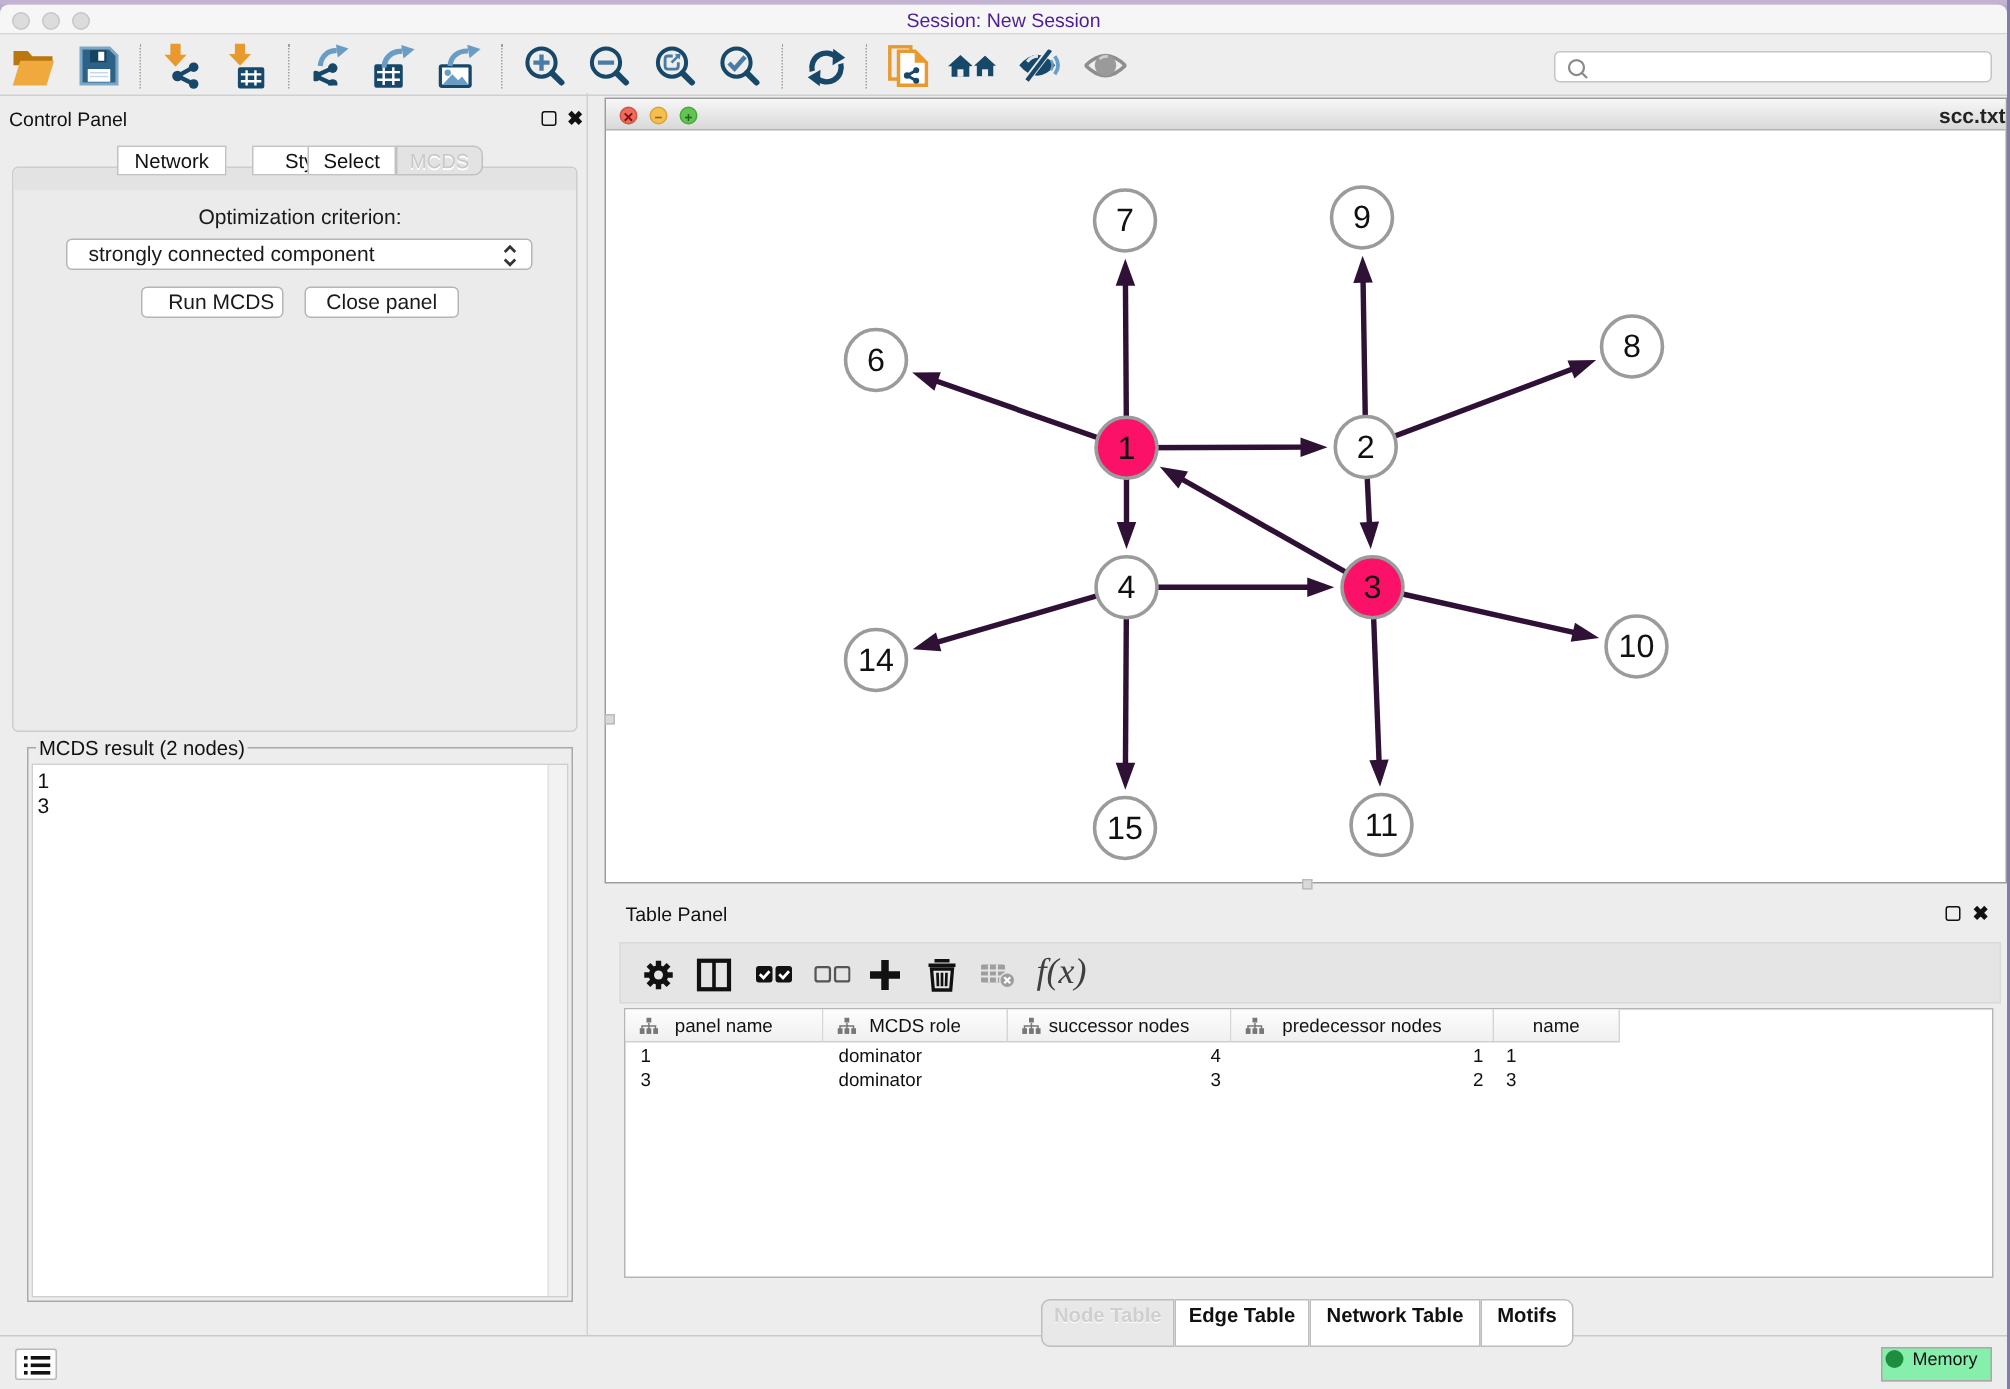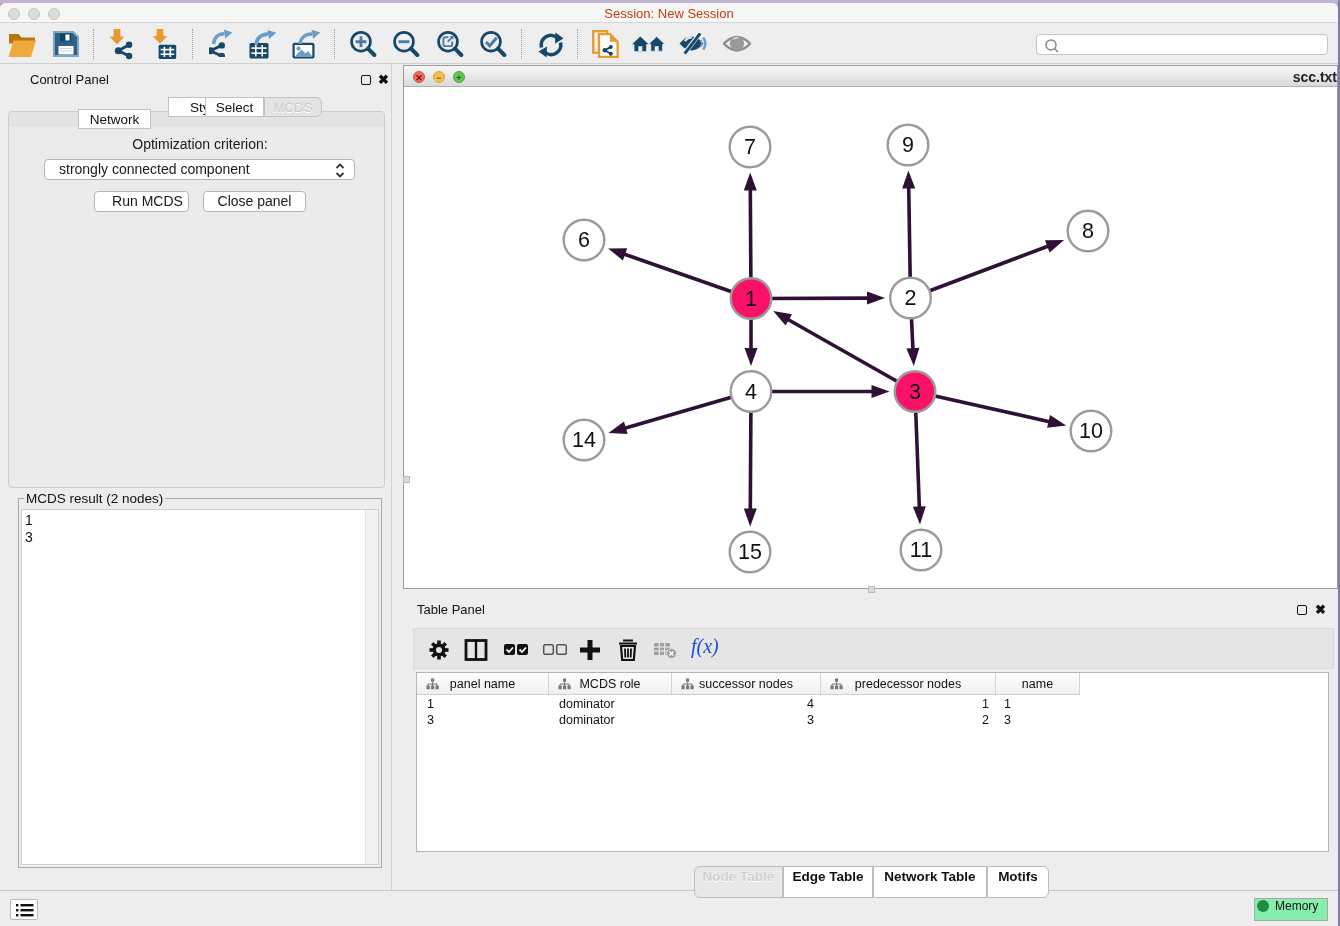--- a/index.html
+++ b/index.html
@@ -1,26 +1,26 @@
 <!DOCTYPE html>
 <html><head><meta charset="utf-8">
 <style>
 * { margin:0; padding:0; box-sizing:border-box; }
 html,body { width:1340px; height:926px; overflow:hidden; }
 body { font-family:"Liberation Sans", sans-serif; background:#b9a9cd; position:relative; will-change:transform; }
 #appwin { position:absolute; left:0; top:3px; width:1338px; height:923px; background:#ededed; border-radius:6px 6px 0 0; }
 #titlebar { position:absolute; left:0; top:0; width:100%; height:20px; background:#f6f6f6; border-radius:6px 6px 0 0; border-bottom:1px solid #d6d6d6;}
 .tl { position:absolute; top:5px; width:12px; height:12px; border-radius:50%; background:#dcdcdc; border:1px solid #c6c6c6; }
-#titletext { position:absolute; top:3px; width:100%; text-align:center; color:#c2410c; font-size:13px; }
+#titletext { position:absolute; top:3px; width:100%; text-align:center; color:#4c1d95; font-size:13px; }
 #toolbar { position:absolute; left:0; top:21px; width:100%; height:40px; background:#eeeeee; border-bottom:1px solid #cfcfcf; }
 .tbi { position:absolute; }
 .tbsep { position:absolute; top:5px; height:30px; width:0; border-left:1.6px dotted #9f9f9f; }
 #searchbox { position:absolute; left:1036px; top:10px; width:292px; height:21px; background:#fff; border:1px solid #c4c4c4; border-radius:4px; }
 #cpheader { position:absolute; left:0; top:59px; width:392px; height:28px; }
-#cpheader .t { position:absolute; left:30px; top:10px; font-size:13px; color:#111; }
+#cpheader .t { position:absolute; left:6px; top:10px; font-size:13px; color:#111; }
 .wicons { position:absolute; top:8px; }
 .sqico { display:inline-block; width:10px; height:10px; border:1.6px solid #111; border-radius:2px; vertical-align:middle;}
 .xico { font-size:13px; font-weight:bold; color:#111; vertical-align:middle; }
 .cptab { position:absolute; top:94px; height:20px; background:#fff; border:1px solid #c2c2c2; font-size:13.5px; text-align:center; line-height:19px; color:#111; z-index:5;}
 #cppanel { position:absolute; left:8px; top:108px; width:377px; height:377px; background:#ebebeb; border:1px solid #cdcdcd; border-radius:4px; }
 #cppanel .band { position:absolute; left:0; top:0; width:100%; height:15px; background:#e3e3e3; border-radius:4px 4px 0 0;}
 #leftdiv { position:absolute; left:391px; top:59px; width:1px; height:828px; background:#d2d2d2; }
 #optlabel { position:absolute; left:0; top:133px; width:400px; text-align:center; font-size:14px; color:#1a1a1a; }
 #dropdown { position:absolute; left:44px; top:156px; width:311px; height:21px; background:#fff; border:1px solid #b5b5b5; border-radius:4px; font-size:14px; color:#1a1a1a; line-height:19px; padding-left:14px; }
 #dropdown svg { position:absolute; right:6px; top:2px; }
@@ -191,21 +191,21 @@
       </div>
     </div>
   <div id="cpheader">
       <span class="t">Control Panel</span>
     <span class="wicons" style="left:361px;"><span class="sqico"></span></span>
     <span class="wicons" style="left:378px;"><span class="xico">✖</span></span>
   </div>
   <div id="cppanel">
       <div class="band"></div>
     </div>
-  <div class="cptab" style="left:78px; width:73px;margin-top:12px;">Network</div>
+  <div class="cptab" style="left:78px; width:73px;">Network</div>
   <div class="cptab" style="left:168px; width:74px;">Style</div>
   <div class="cptab" style="left:205px; width:59px;">Select</div>
   <div class="cptab" style="left:264px; width:58px; background:#e3e3e3; color:#c9c9c9; text-shadow:0 1px 0 #fff; border-radius:0 6px 6px 0;">MCDS</div>
   <div id="leftdiv"></div>
   <div id="optlabel">Optimization criterion:</div>
   <div id="dropdown">strongly connected component
     <svg width="16" height="17" viewBox="0 0 16 17">
         <path d="M4.5 6 L8 2.5 L11.5 6" fill="none" stroke="#333" stroke-width="1.8"></path>
         <path d="M4.5 11 L8 14.5 L11.5 11" fill="none" stroke="#333" stroke-width="1.8"></path>
       </svg>
@@ -326,21 +326,21 @@
         <rect x="2" y="6" width="16" height="12" rx="1" fill="#9e9e9e"></rect>
         <g stroke="#e5e5e5" stroke-width="1.3">
           <line x1="2" y1="10" x2="18" y2="10"></line>
           <line x1="2" y1="14" x2="18" y2="14"></line>
           <line x1="7.3" y1="6" x2="7.3" y2="18"></line>
           <line x1="12.6" y1="6" x2="12.6" y2="18"></line>
         </g>
         <circle cx="19.5" cy="16.5" r="5" fill="#9e9e9e" stroke="#e5e5e5" stroke-width="1"></circle>
         <path d="M17.5 14.5 l4 4 M21.5 14.5 l-4 4" stroke="#fff" stroke-width="1.5"></path>
       </svg>
-<span class="fx" style="left:277px; top:6px; font-family:'Liberation Serif',serif; font-style:italic; font-size:20px; color:#1d4ed8;">f(x)</span>
+<span class="fx" style="left:277px; top:6px; font-family:'Liberation Serif',serif; font-style:italic; font-size:24px; color:#404040;">f(x)</span>
     </div>
   <div id="tptable">
       <div class="th" style="left:0px; width:132px;">panel name</div>
 <div class="thico" style="left:9px;"><svg width="13" height="12" viewBox="0 0 13 12">
           <rect x="5" y="0.5" width="3.2" height="3.2" fill="#777"></rect>
           <rect x="0.5" y="7.5" width="3.2" height="3.8" fill="#777"></rect>
           <rect x="5" y="7.5" width="3.2" height="3.8" fill="#777"></rect>
           <rect x="9.5" y="7.5" width="3.2" height="3.8" fill="#777"></rect>
           <path d="M2 8 V6 H11 V8 M6.6 4 V8" stroke="#777" stroke-width="1" fill="none"></path>
         </svg></div>

